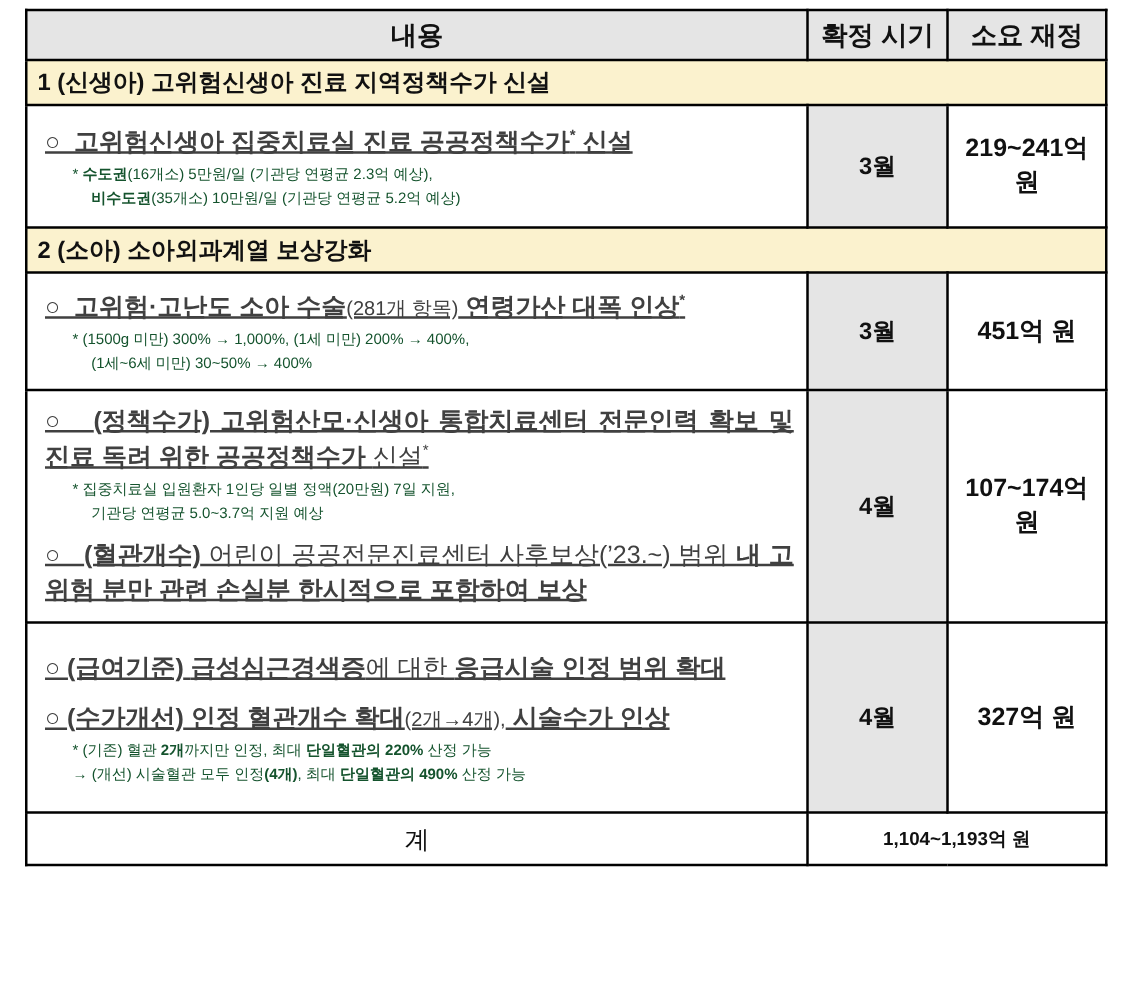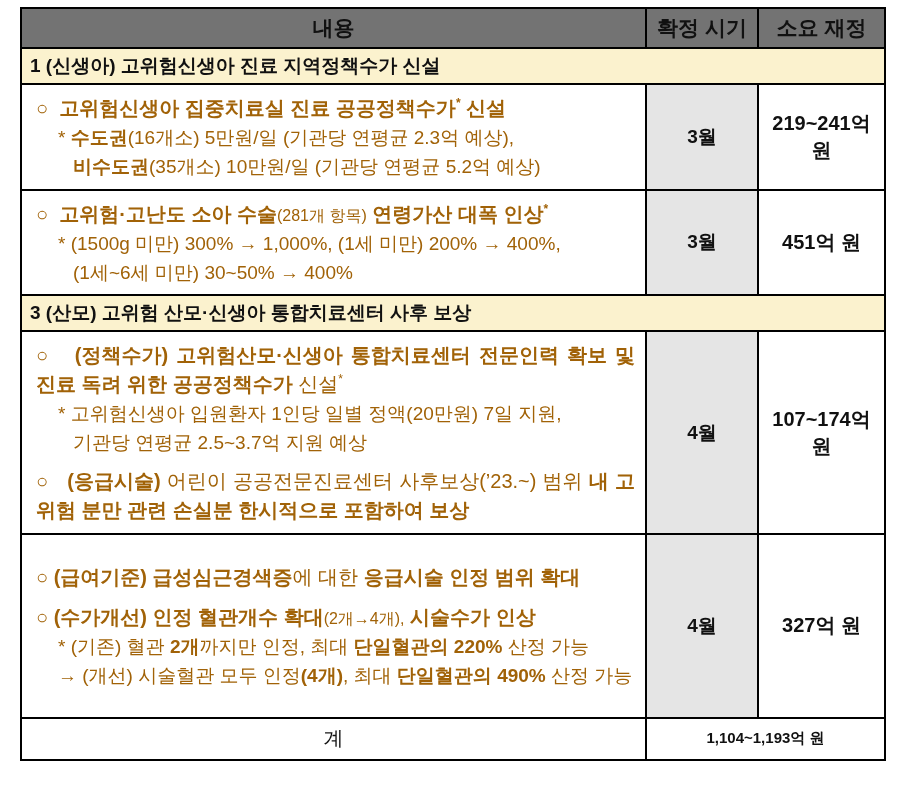--- a/index.html
+++ b/index.html
@@ -15,21 +15,21 @@
     table-layout:fixed;
     width:864px;
   }
   table.policy th, table.policy td{
     border:2px solid #000;
     box-sizing:border-box;
     vertical-align:middle;
   }
   
   tr.head th{
-    background:#737373;
+    background:#e5e5e5;
     height:40px;
     font-size:21px;
     font-weight:700;
     text-align:center;
   }
   
   tr.section td{
     background:#fbf2ce;
     height:36px;
     font-size:19px;
@@ -56,39 +56,40 @@
     font-weight:700;
     line-height:1.35;
     padding:17px 8px;
   }
   p.bullet{
     margin:3px 0;
     font-size:20px;
     font-weight:400;
     line-height:1.42;
     text-align:justify;
-    color:#a16207;
+    color:#404040;
+    text-decoration:underline;
   }
   p.note{
     margin:2px 0 2px 22px;
-    font-size:19px;
+    font-size:12px;
     line-height:1.4;
-    color:#a16207;
+    color:#14532d;
     font-weight:400;
   }
   p.note-cont{margin-left:37px;}
   p.gap-top{margin-top:11px;}
   .sg-b{font-weight:700;}
   .sg-sm{font-size:16px;}
   td.content sup{font-size:12px;line-height:0;}
   
   tr.r-d1 td{height:98px;}
   tr.r-d2 td{height:94px;}
   tr.r-d3 td{height:186px;margin-left:39px;}
-  tr.r-d4 td{height:184px;}
+  tr.r-d4 td{height:152px;}
   tr.total td{
     height:42px;
     background:#fff;
     text-align:center;
   }
   td.total-label{font-size:20px;font-weight:400;}
   td.total-amount{font-size:15px;font-weight:700;}
 </style>
 </head>
 <body>
@@ -113,39 +114,39 @@
       <tr class="r-d1">
         <td class="content">
           <p class="bullet"><span class="sg-b">○&nbsp; </span><span class="sg-b">고위험신생아 집중치료실 진료 공공정책수가</span><sup class="sg-b">*</sup><span class="sg-b"> 신설</span></p>
           <p class="note"><span>* </span><span class="sg-b">수도권</span><span>(16개소) 5만원/일 (기관당 연평균 2.3억 예상),</span></p>
           <p class="note note-cont"><span class="sg-b">비수도권</span><span>(35개소) 10만원/일 (기관당 연평균 5.2억 예상)</span></p>
         </td>
         <td class="timing">3월</td>
         <td class="budget">219~241억 원</td>
       </tr>
 
+      <tr class="section">
+        <td colspan="3">2 (소아) 소아외과계열 보상강화</td>
+      </tr>
       <tr class="r-d2">
         <td class="content">
           <p class="bullet"><span class="sg-b">○&nbsp; </span><span class="sg-b">고위험·고난도 소아 수술</span><span class="sg-sm">(281개 항목)</span><span class="sg-b"> 연령가산 대폭 인상</span><sup class="sg-b">*</sup></p>
           <p class="note"><span>* (1500g 미만) 300% → 1,000%, (1세 미만) 200% → 400%,</span></p>
           <p class="note note-cont"><span>(1세~6세 미만) 30~50% → 400%</span></p>
         </td>
         <td class="timing">3월</td>
         <td class="budget">451억 원</td>
       </tr>
 
-      <tr class="section">
-        <td colspan="3">3 (산모) 고위험 산모·신생아 통합치료센터 사후 보상</td>
-      </tr>
       <tr class="r-d3">
         <td class="content">
           <p class="bullet"><span class="sg-b">○&nbsp;&nbsp; </span><span class="sg-b">(정책수가) 고위험산모·신생아 통합치료센터 전문인력 확보 및 진료 독려 위한 공공정책수가 </span><span>신설</span><sup>*</sup></p>
-          <p class="note"><span>* 고위험신생아 입원환자 1인당 일별 정액(20만원) 7일 지원,</span></p>
-          <p class="note note-cont"><span>기관당 연평균 2.5~3.7억 지원 예상</span></p>
-          <p class="bullet gap-top"><span class="sg-b">○&nbsp;&nbsp; </span><span class="sg-b">(응급시술)</span><span> 어린이 공공전문진료센터 사후보상(’23.~) 범위 </span><span class="sg-b">내 고위험 분만 관련 손실분 한시적으로 포함하여 보상</span></p>
+          <p class="note"><span>* 집중치료실 입원환자 1인당 일별 정액(20만원) 7일 지원,</span></p>
+          <p class="note note-cont"><span>기관당 연평균 5.0~3.7억 지원 예상</span></p>
+          <p class="bullet gap-top"><span class="sg-b">○&nbsp;&nbsp; </span><span class="sg-b">(혈관개수)</span><span> 어린이 공공전문진료센터 사후보상(’23.~) 범위 </span><span class="sg-b">내 고위험 분만 관련 손실분 한시적으로 포함하여 보상</span></p>
         </td>
         <td class="timing">4월</td>
         <td class="budget">107~174억 원</td>
       </tr>
 
       <tr class="r-d4">
         <td class="content">
           <p class="bullet"><span class="sg-b">○ </span><span class="sg-b">(급여기준)</span><span> </span><span class="sg-b">급성심근경색증</span><span>에 대한 </span><span class="sg-b">응급시술 인정 범위 확대</span></p>
           <p class="bullet gap-top"><span class="sg-b">○ </span><span class="sg-b">(수가개선)</span><span class="sg-b"> 인정 혈관개수 확대</span><span class="sg-sm">(2개→4개),</span><span class="sg-b"> 시술수가 인상</span></p>
           <p class="note"><span>* (기존) 혈관 </span><span class="sg-b">2개</span><span>까지만 인정, 최대 </span><span class="sg-b">단일혈관의 220%</span><span> 산정 가능</span></p>

